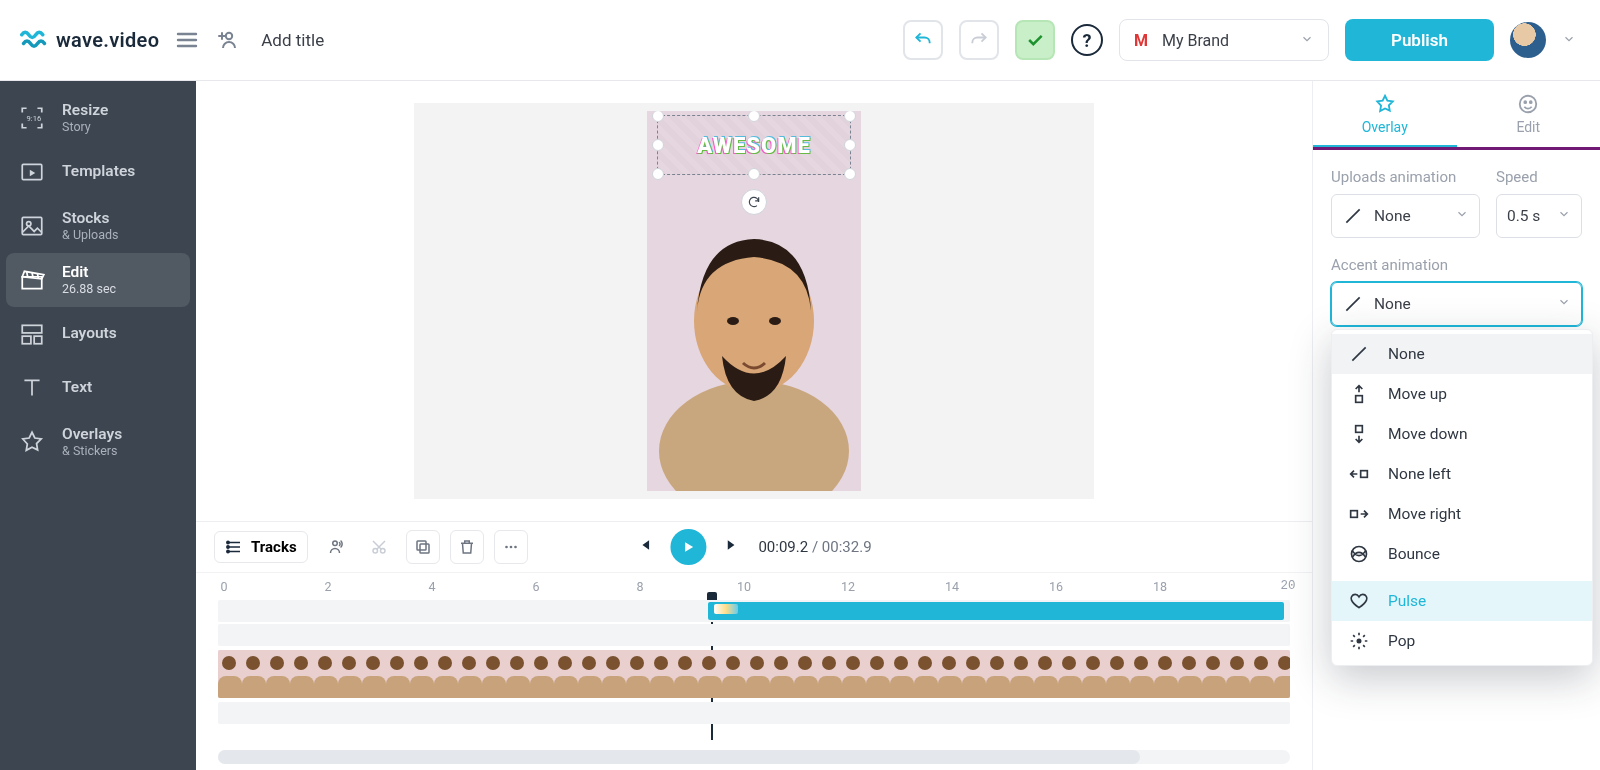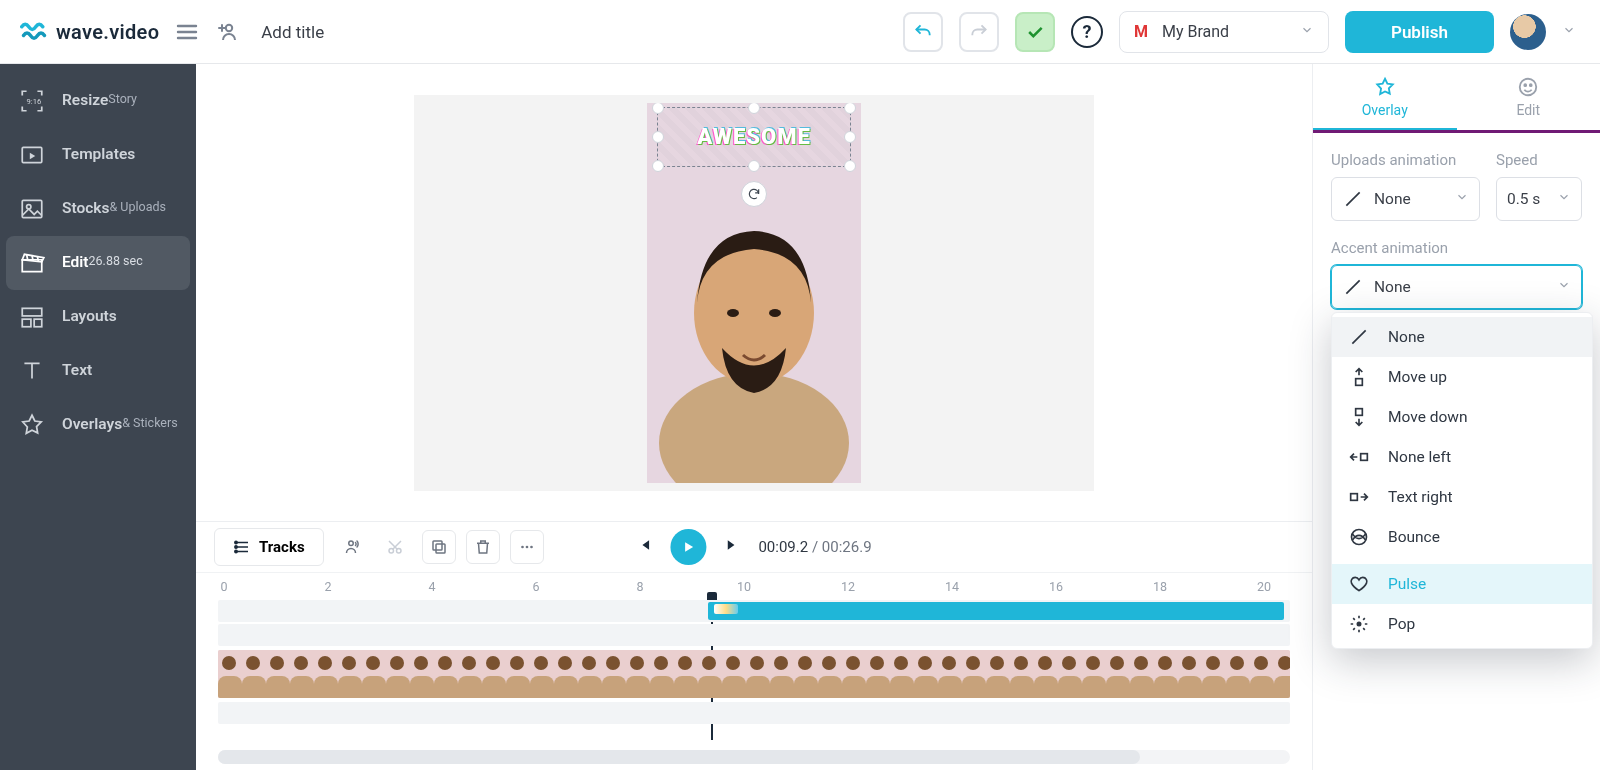--- a/index.html
+++ b/index.html
@@ -1,20 +1,20 @@
 <!DOCTYPE html>
 <html><head>
 <meta charset="utf-8">
 <style>
 * { box-sizing: border-box; margin: 0; padding: 0; font-family: -apple-system, BlinkMacSystemFont, "Segoe UI", Roboto, Helvetica, Arial, sans-serif; }
 html, body { width: 1600px; height: 770px; overflow: hidden; background: #fff; }
 .app { display: flex; flex-direction: column; width: 100%; height: 100%; }
 
 
-.topbar { display: flex; align-items: center; height: 64px; border-bottom: 1px solid #e6e8eb; padding: 0 24px 0 20px; gap: 16px; }
+.topbar { display: flex; align-items: center; height: 81px; border-bottom: 1px solid #e6e8eb; padding: 0 24px 0 20px; gap: 16px; }
 .logo { display: flex; align-items: center; gap: 8px; color: #1b2a3a; font-weight: 600; font-size: 20px; letter-spacing: 0.3px; }
 .logo svg { width: 28px; height: 28px; }
 .hamburger-icon svg, .adduser-icon svg { width: 24px; height: 24px; }
 .hamburger-icon, .adduser-icon { color: #7a8391; display: flex; }
 .title-input { color: #3a3f48; font-size: 17px; margin-left: 6px; }
 .spacer { flex: 1; }
 .icon-btn { display: flex; align-items: center; justify-content: center; width: 40px; height: 40px; border-radius: 8px; border: 2px solid transparent; color: #848a94; }
 .icon-btn svg { width: 20px; height: 20px; }
 .icon-btn.outlined { border-color: #e1e4e9; color: #1fb6d8; }
 .icon-btn.outlined.muted { color: #c9ced6; }
@@ -29,21 +29,21 @@
 
 .body { display: flex; flex: 1; min-height: 0; }
 
 
 .leftbar { width: 196px; background: #3d4550; display: flex; flex-direction: column; color: #cfd4da; padding-top: 10px; }
 .leftbar .item { display: flex; align-items: center; gap: 16px; padding: 10px 18px; min-height: 54px; cursor: pointer; }
 .leftbar .item.active { background: #515963; border-radius: 8px; margin: 0 6px; padding: 10px 12px; }
 .leftbar .item .ic { width: 28px; height: 28px; display: flex; align-items: center; justify-content: center; flex-shrink: 0; }
 .leftbar .item .ic svg { width: 26px; height: 26px; stroke: #cfd4da; fill: none; stroke-width: 1.6; }
 .leftbar .item.active .ic svg { stroke: #fff; }
-.leftbar .item .labels { display: flex; flex-direction: row; line-height: 1.15; }
+.leftbar .item .labels { display: flex; flex-direction: column; line-height: 1.15; }
 .leftbar .item .main { font-size: 15.5px; font-weight: 600; }
 .leftbar .item .sub { font-size: 12.5px; color: #aab1bc; }
 .leftbar .item.active .main { color: #fff; }
 .leftbar .item.active .sub { color: #d9dde3; }
 
 
 .center { flex: 1; display: flex; flex-direction: column; min-width: 0; }
 .canvas-wrap { flex: 1; display: flex; align-items: center; justify-content: center; background: #ffffff; position: relative; }
 .stage-bg { width: 680px; height: 396px; background: #f3f3f3; display: flex; align-items: center; justify-content: center; position: relative; }
 .video-frame { width: 214px; height: 380px; background: #e6d6e0; position: relative; overflow: hidden; }
@@ -80,21 +80,21 @@
 .dd-item { display:flex; align-items:center; gap:18px; padding:9px 16px; font-size:15.5px; color:#2f3742; cursor:pointer; }
 .dd-item .ic{width:22px;height:22px;display:flex;align-items:center;justify-content:center;}
 .dd-item .ic svg{width:20px;height:20px;stroke:#2f3742;fill:none;stroke-width:2;}
 .dd-item.hover{background:#f1f3f5;}
 .dd-item.sel{background:#e4f6fa;color:#1fb6d8;margin-top:7px;}
 .dd-item.sel .ic svg{stroke:#2f3742;}
 
 
 .timeline { border-top:1px solid #eceef1; background:#fff; display:flex; flex-direction:column; }
 .tl-controls { display:flex; align-items:center; height:50px; padding:0 18px; gap:10px; position:relative; }
-.tracks-btn { display:flex; align-items:center; gap:8px; border:1px solid #e6e8eb; border-radius:6px; height:38px; padding:0 18px; font-weight:700; font-size:15px; }
+.tracks-btn { display:flex; align-items:center; gap:8px; border:1px solid #e6e8eb; border-radius:6px; height:32px; padding:0 10px; font-weight:700; font-size:15px; }
 .tracks-btn svg{width:18px;height:18px;}
 .tl-icon{width:34px;height:34px;display:flex;align-items:center;justify-content:center;border-radius:6px;color:#6e7581;}
 .tl-icon.outlined{border:1px solid #e6e8eb;}
 .tl-icon svg{width:18px;height:18px;}
 .tl-center{position:absolute;left:50%;transform:translateX(-50%);display:flex;align-items:center;gap:18px;}
 .play-btn{width:36px;height:36px;border-radius:50%;background:#1fb6d8;display:flex;align-items:center;justify-content:center;}
 .play-btn svg{width:16px;height:16px;fill:#fff;}
 .step-btn svg{width:16px;height:16px;fill:#1b2a3a;}
 .time-readout{font-size:15px;color:#6e7581;}
 .time-readout .cur{color:#2f3742;}
@@ -343,37 +343,37 @@
                 </svg></span>
             <span class="play-btn">
                 <svg viewBox="0 0 24 24">
                   <path d="M7 5v14l12-7z"></path>
                 </svg>
               </span>
             <span class="step-btn"><svg viewBox="0 0 24 24">
                   <path d="M17 5v14M5 5l10 7L5 19z"></path>
                 </svg></span>
             <span class="time-readout">
-              <span class="cur">00:09.2</span> / <span>00:26.9</span>
+              <span class="cur">00:09.2</span> / <span>00:32.9</span>
             </span>
           </div>
         </div>
 
         <div class="tl-ruler" id="ruler">
             <span class="tick" style="left: 28px;">0</span>
             <span class="tick" style="left: 132px;">2</span>
             <span class="tick" style="left: 236px;">4</span>
             <span class="tick" style="left: 340px;">6</span>
             <span class="tick" style="left: 444px;">8</span>
             <span class="tick" style="left: 548px;">10</span>
             <span class="tick" style="left: 652px;">12</span>
             <span class="tick" style="left: 756px;">14</span>
             <span class="tick" style="left: 860px;">16</span>
             <span class="tick" style="left: 964px;">18</span>
-            <span class="tick" style="left: 1068px;">20</span>
+            <span class="tick" style="left: 1092px; font-family: Liberation Mono, monospace;">20</span>
             <span class="tick" style="left: 1172px;">22</span>
             <span class="tick" style="left: 1276px;">24</span>
           </div>
 
         <div class="tl-lanes">
           <div class="playhead"></div>
           <div class="lane">
             <div class="overlay-clip"></div>
           </div>
           <div class="lane"></div>
@@ -663,21 +663,21 @@
             </span>
             <span>None left</span>
           </div>
         <div class="dd-item">
             <span class="ic">
               <svg viewBox="0 0 24 24">
                 <path d="M14 12h8M18 8l4 4-4 4"></path>
                 <rect x="2" y="8" width="8" height="8"></rect>
               </svg>
             </span>
-            <span>Text right</span>
+            <span>Move right</span>
           </div>
         <div class="dd-item">
             <span class="ic">
               <svg viewBox="0 0 24 24">
                 <circle cx="12" cy="12" r="9"></circle>
                 <path d="M4 8c5 8 11 8 16 0M4 16c5-8 11-8 16 0"></path>
               </svg>
             </span>
             <span>Bounce</span>
           </div>

